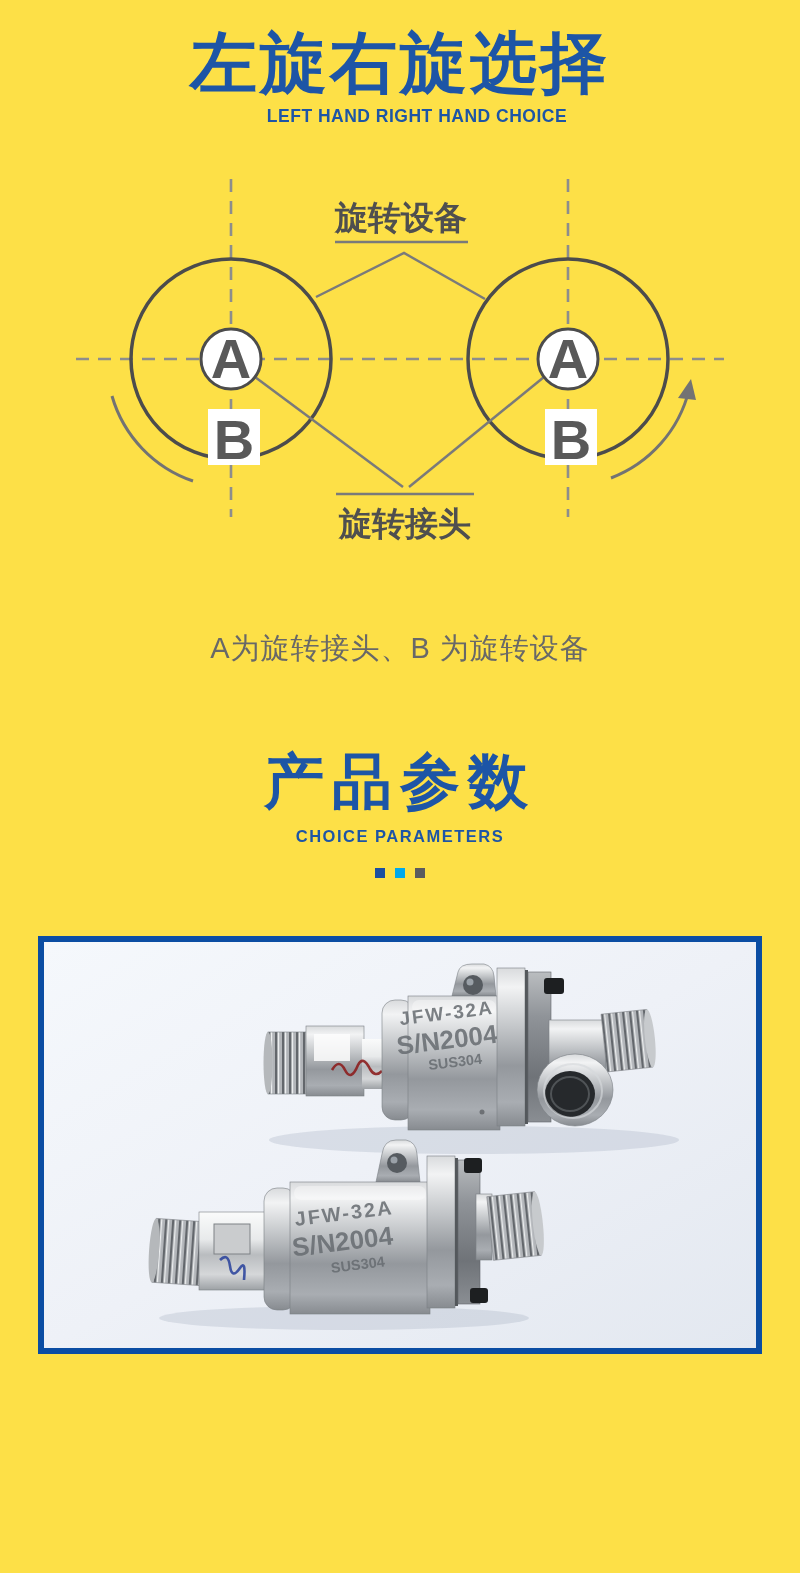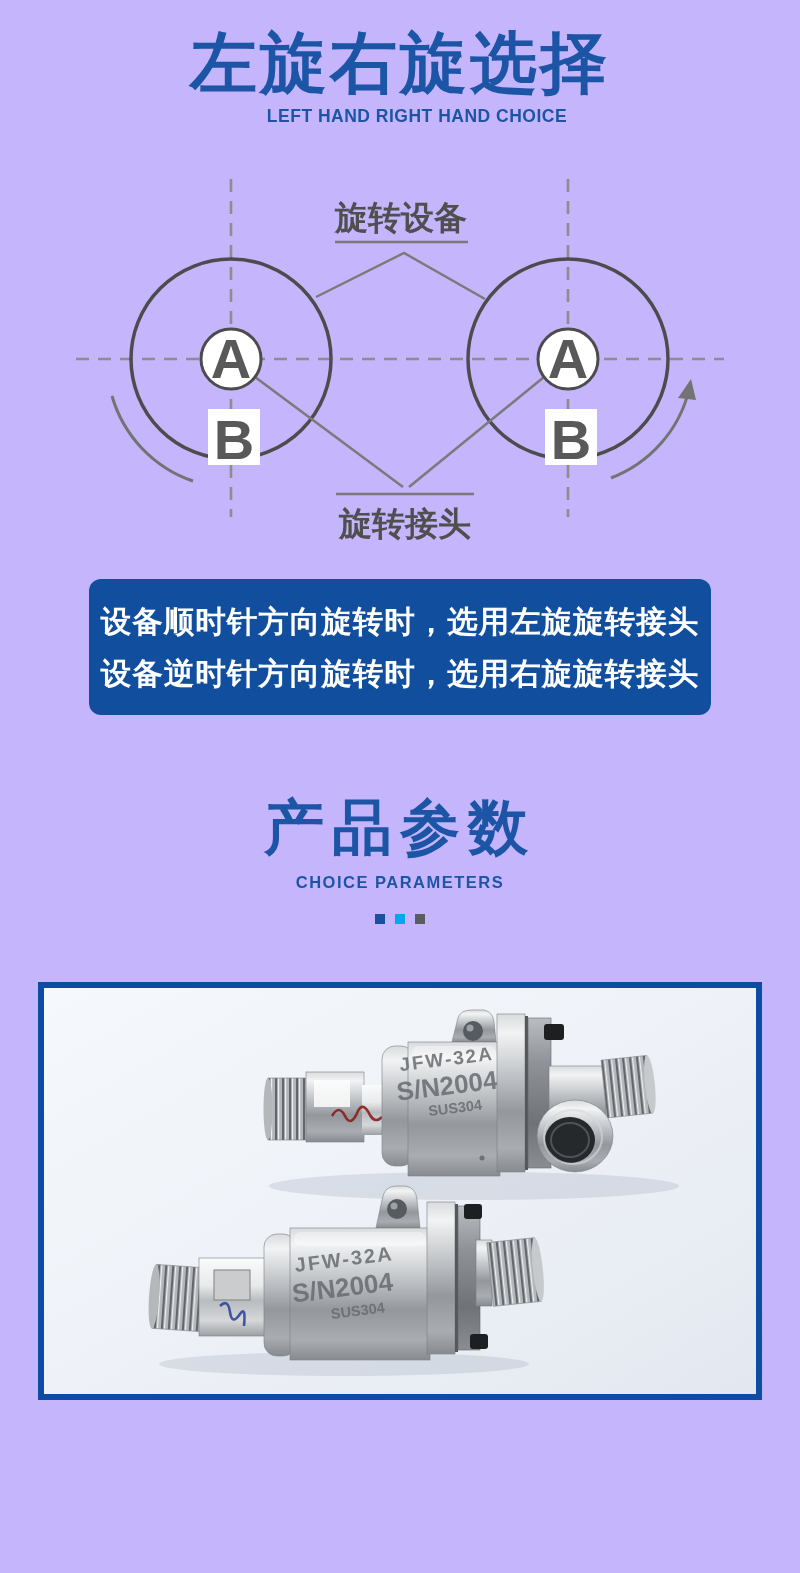--- a/index.html
+++ b/index.html
@@ -1,17 +1,17 @@
 <!DOCTYPE html>
 <html><head>
 <meta charset="utf-8">
 <style>
   html,body{margin:0;padding:0;background:#fff;}
   .page{
-    width:800px;height:1573px;margin:0 auto;background:#c4b5fd;
+    width:800px;height:1573px;margin:0 auto;background:#fde047;
     overflow:hidden;position:relative;
     font-family:"Liberation Sans",sans-serif;
   }
   .title1{
     margin:0;padding-top:26px;text-align:center;
     font-size:67px;line-height:1.1;font-weight:900;
     color:#1d55a6;letter-spacing:3px;
   }
   .sub1{
     margin-top:6px;text-align:center;
@@ -85,25 +85,22 @@
     <rect x="138" y="252" width="52" height="56" fill="#ffffff"></rect>
     <rect x="475" y="252" width="52" height="56" fill="#ffffff"></rect>
     <text x="164" y="302" text-anchor="middle" font-size="56" font-weight="600" fill="#595959">B</text>
     <text x="501" y="302" text-anchor="middle" font-size="56" font-weight="600" fill="#595959">B</text>
 
     <path d="M 42,239 A 127 127 0 0 0 123,324" fill="none" stroke="#737373" stroke-width="3"></path>
     <path d="M 541,321 A 127 127 0 0 0 619,233" fill="none" stroke="#737373" stroke-width="3"></path>
     <polygon points="621,222 608,241 626,243" fill="#737373"></polygon>
   </svg>
 
-
-  <div class="note-box" style="background: rgb(17, 79, 158);">
-    <div class="note-line">设备顺时针方向旋转时，选用左旋旋转接头</div>
-    <div class="note-line">设备逆时针方向旋转时，选用右旋旋转接头</div>
-  </div>
+  <div class="caption">A为旋转接头、B 为旋转设备</div>
+
 
   <h2 class="title2">产品参数</h2>
   <div class="sub2">CHOICE PARAMETERS</div>
 
   <div class="squares">
     <span class="sq" style="background: rgb(27, 79, 160);"></span>
     <span class="sq" style="background: rgb(0, 169, 237);"></span>
     <span class="sq" style="background: rgb(90, 92, 95);"></span>
   </div>
 

